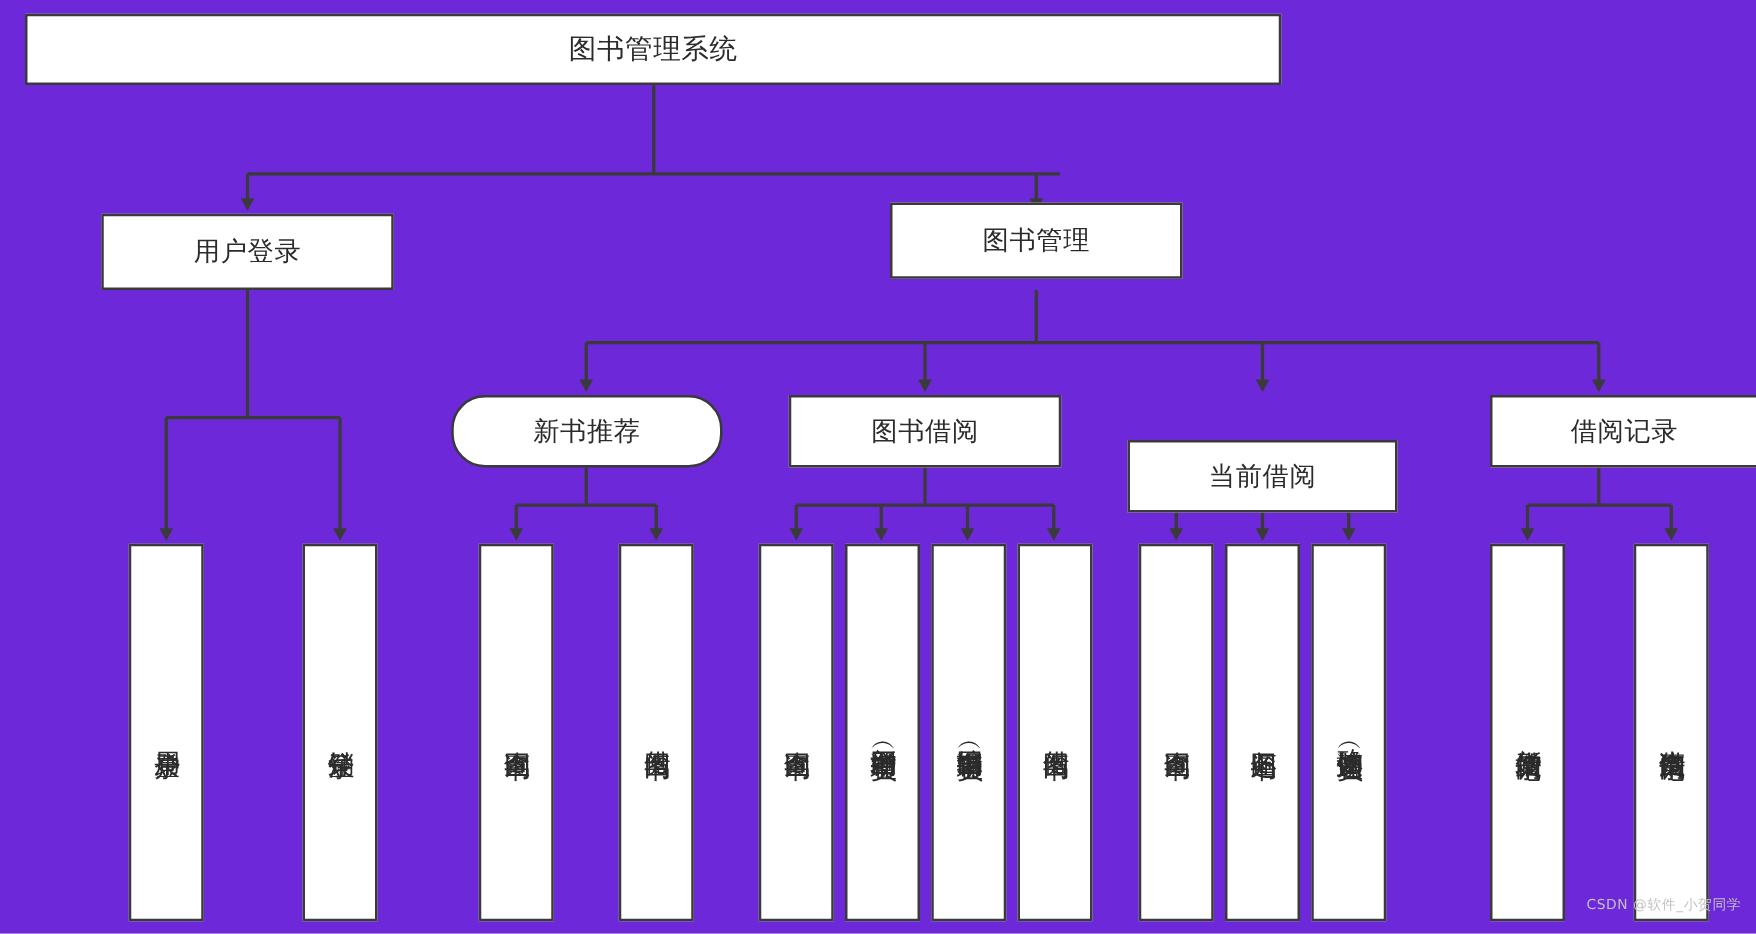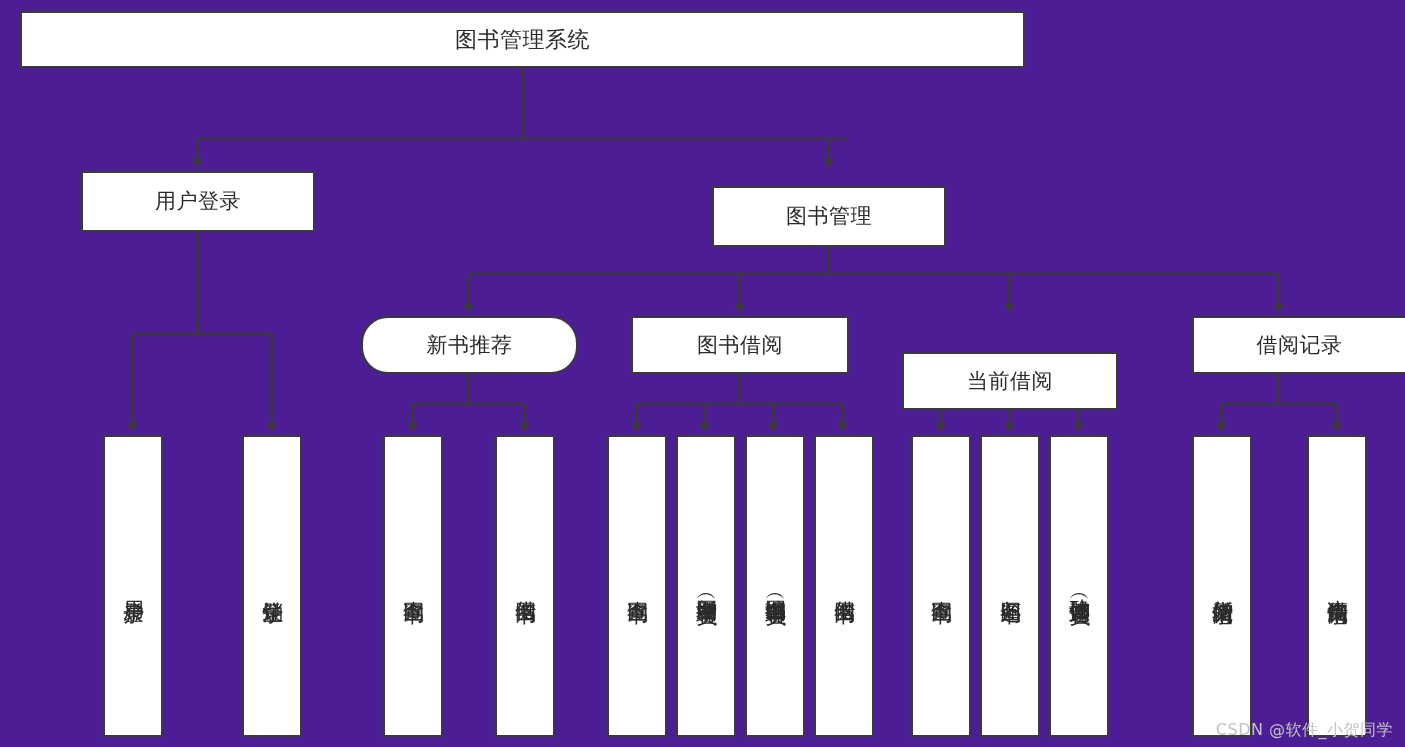--- a/index.html
+++ b/index.html
@@ -8,21 +8,21 @@
     background: #ffffff;
   }
   body {
     font-family: "DejaVu Sans", "Liberation Sans", sans-serif;
     color: #2b2b2b;
   }
   #canvas {
     position: relative;
     width: 1405px;
     height: 747px;
-    background: #4c1d95;
+    background: #6d28d9;
     overflow: hidden;
   }
   svg#wires {
     position: absolute;
     left: 0;
     top: 0;
     width: 1405px;
     height: 747px;
     pointer-events: none;
   }
@@ -52,22 +52,22 @@
     text-orientation: upright;
     font-size: 21px;
     line-height: 1.32;
     letter-spacing: 1px;
     white-space: normal;
     max-height: 284px;
   }
   #watermark {
     position: absolute;
     right: 12px;
-    bottom: 6px;
-    font-size: 16px;
+    bottom: 16px;
+    font-size: 11px;
     color: #c2c2c2;
     letter-spacing: 0.5px;
     white-space: nowrap;
   }
 </style>
 </head>
 <body>
 
 <div id="canvas">
 
@@ -121,21 +121,21 @@
     </g>
   </svg>
 
   <div class="node root" style="left:20px; top:11px; width:1005px; height:57px;">
     <span class="lbl">图书管理系统</span>
   </div>
 
   <div class="node" style="left:81px; top:171px; width:234px; height:61px;">
     <span class="lbl">用户登录</span>
   </div>
-  <div class="node" style="left:712px; top:186px; width:234px; height:61px;">
+  <div class="node" style="left:712px; top:162px; width:234px; height:61px;">
     <span class="lbl">图书管理</span>
   </div>
 
   <div class="node" style="left:361px; top:316px; width:217px; height:58px;border-radius:27px;">
     <span class="lbl">新书推荐</span>
   </div>
   <div class="node" style="left:631px; top:316px; width:218px; height:58px;">
     <span class="lbl">图书借阅</span>
   </div>
   <div class="node" style="left:902px; top:316px; width:216px; height:58px;margin-top:36px;">

